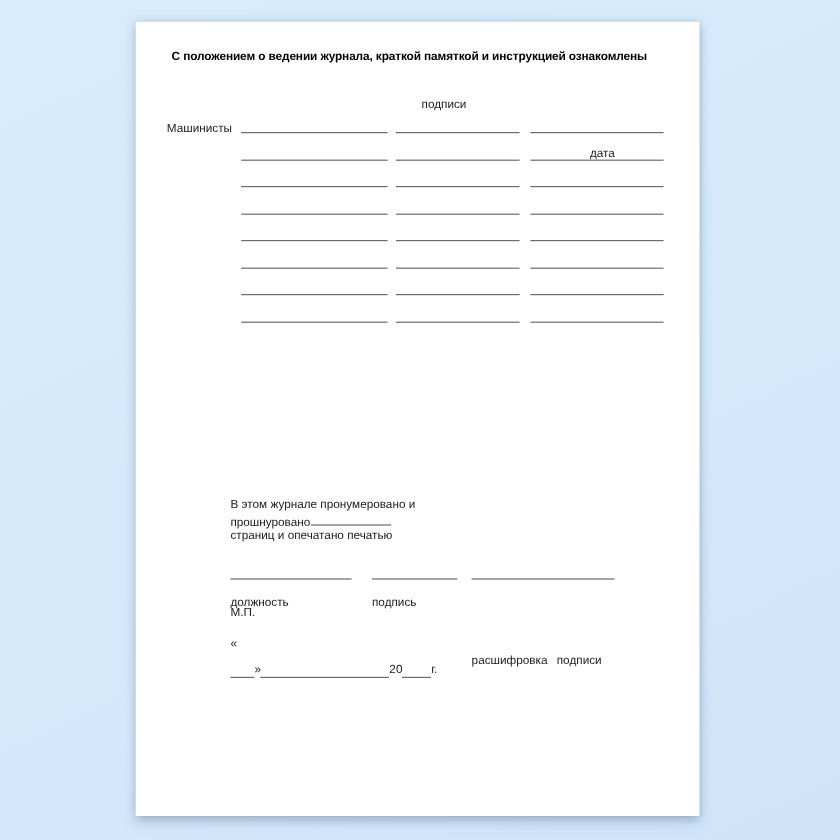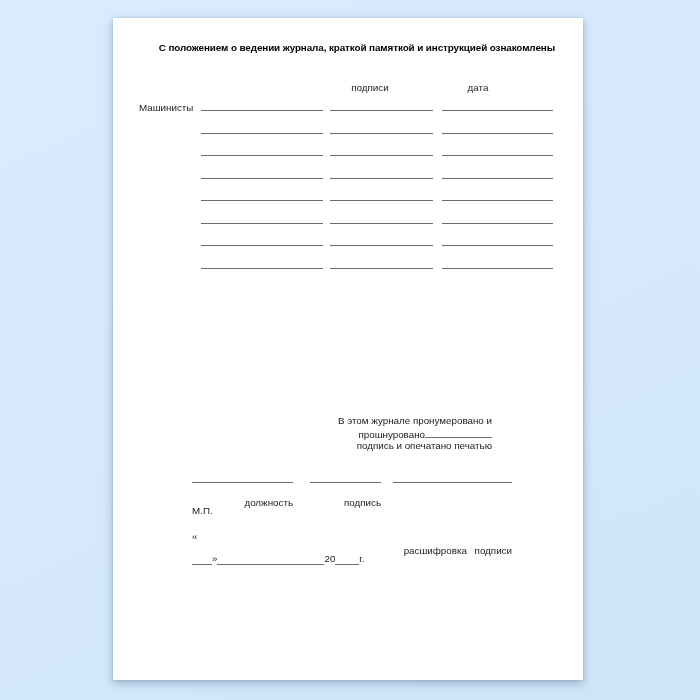--- a/index.html
+++ b/index.html
@@ -21,40 +21,40 @@
     position: absolute;
     left: 113px;
     top: 18px;
     width: 470px;
     height: 662px;
     background: #ffffff;
     box-shadow: 0 3px 9px rgba(100, 128, 158, 0.55), 0 0 2px rgba(100, 128, 158, 0.30);
     color: #1b1b1b;
     font-size: 9.8px;
   }
-  .abs { position: absolute; text-align: right; }
+  .abs { position: absolute; }
 
   .doc-title {
     left: 30px;
     top: 24px;
     width: 412px;
     font-weight: bold;
     font-size: 9.9px;
     letter-spacing: -0.1px;
     color: #000000;
     white-space: nowrap;
   }
 
   .col-header {
     top: 64px;
     transform: translateX(-50%);
     white-space: nowrap;
   }
   .col-header.signatures { left: 257px; }
-  .col-header.date       { left: 365px; }
+  .col-header.date       { left: 389px; margin-top: 41px; }
 
   .row-label {
     left: 26px;
     top: 84px;
     white-space: nowrap;
   }
 
   .rows {
     left: 0;
     top: 70.5px;
@@ -174,21 +174,21 @@
         <div class="trow">
         <span class="field f1"></span>
         <span class="field f2"></span>
         <span class="field f3"></span>
       </div>
       </div>
 
     <div class="abs note">
       <div>В этом журнале пронумеровано и</div>
       <div><span>прошнуровано</span><span class="inline-blank blank-pages"></span></div>
-      <div>подпись и опечатано печатью</div>
+      <div>страниц и опечатано печатью</div>
     </div>
 
     <div class="abs sig-line pos"></div>
     <div class="abs sig-line sig"></div>
     <div class="abs sig-line name"></div>
 
     <div class="abs sig-label pos">должность</div>
     <div class="abs sig-label sig">подпись</div>
     <div class="abs sig-label name">расшифровка подписи</div>
 

